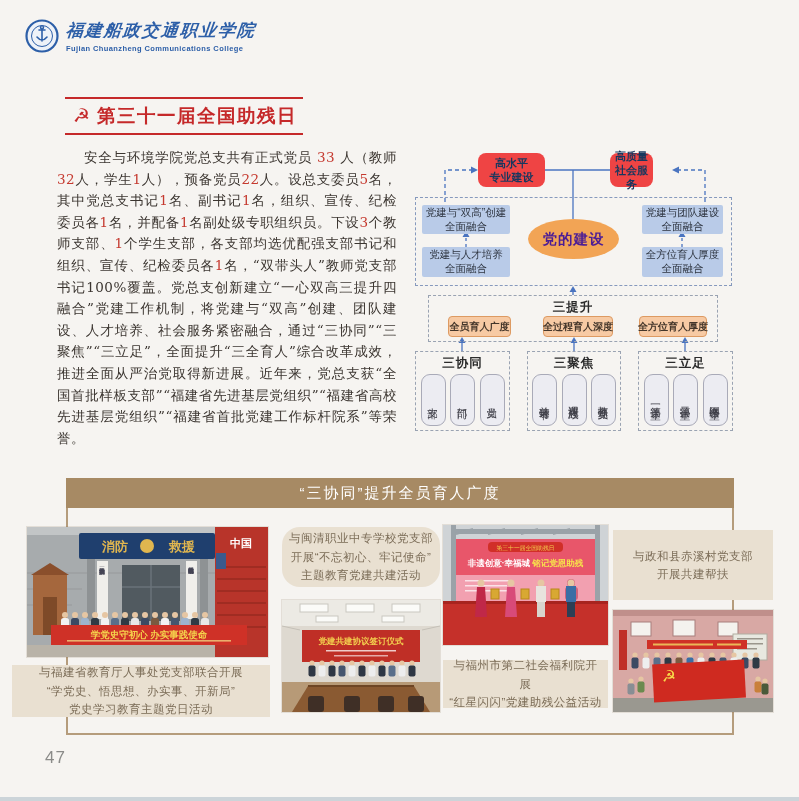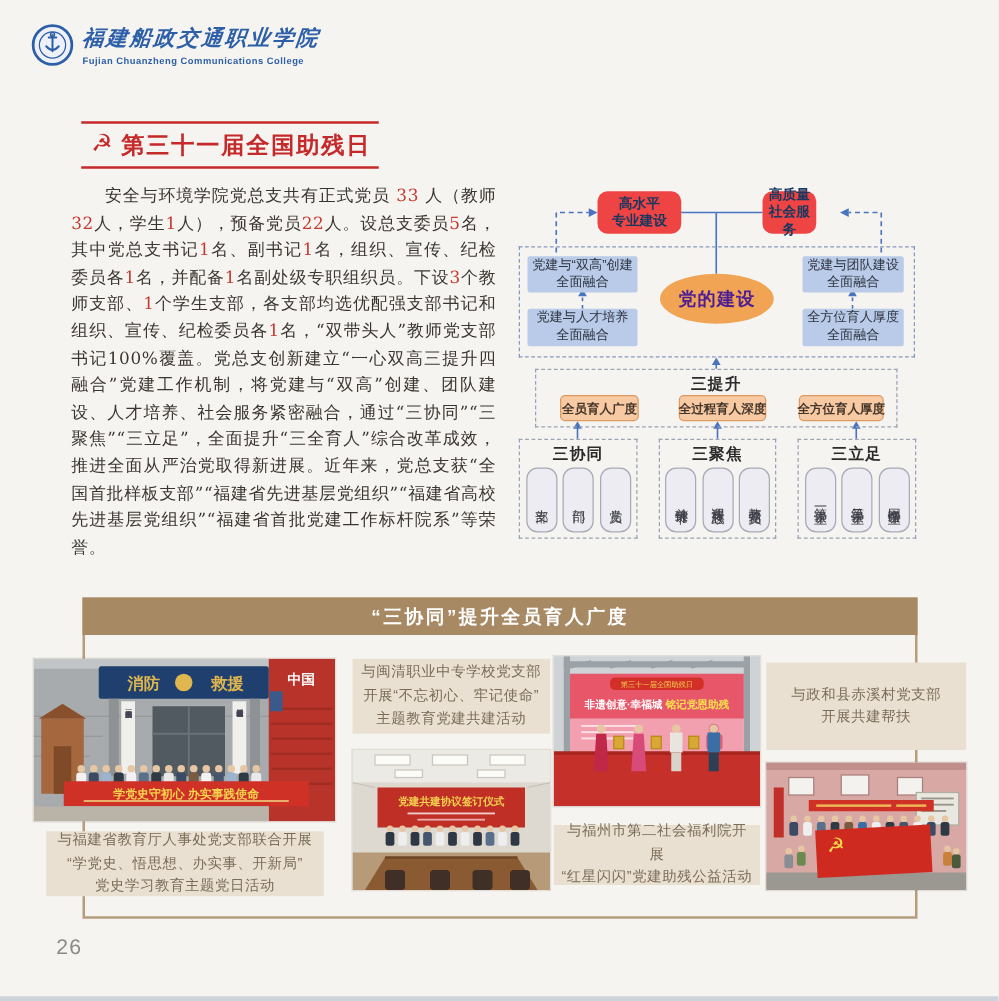--- a/index.html
+++ b/index.html
@@ -72,21 +72,21 @@
 
   
   .frame {
     position:absolute; left:66px; top:478px; width:668px; height:257px;
     border:2px solid #b59c7c; background:transparent;
   }
   .banner-bar {
     position:absolute; left:-2px; top:-2px; width:668px; height:30px;
     background:#a78a64; display:flex; align-items:center; justify-content:center;
   }
-  .banner-bar span { color:#ffffff; font-weight:bold; font-size:15px; letter-spacing:2px;text-align:center; }
+  .banner-bar span { color:#ffffff; font-weight:normal; font-size:15px; letter-spacing:2px;text-align:center; }
   .photo { position:absolute; background:#ddd; box-shadow:0 0 0 1px rgba(120,100,70,.15); }
   .photo svg { display:block; }
   .caption {
     position:absolute; background:#e9e0d1; color:#7b6c57;
     font-size:11.5px; line-height:1.6; text-align:center;
     display:flex; align-items:center; justify-content:center;
     white-space:pre-line; padding:4px 6px; letter-spacing:.5px;
   }
 
   .page-num { position:absolute; left:45px; top:748px; font-size:17px; color:#8b8b89; letter-spacing:1px; }
@@ -253,25 +253,25 @@
         <use href="#pp1" x="158" y="96" fill="#9db3cd"></use>
           <use href="#pp1" x="168" y="96" fill="#2f3a45"></use>
         <use href="#pp1" x="178" y="96" fill="#e8e8e8"></use>
       </g>
       <rect x="24" y="98" width="196" height="20" fill="#cf3127"></rect>
       <text x="122" y="111" font-size="9.5" font-weight="bold" fill="#f5d34c" text-anchor="middle">学党史守初心  办实事践使命</text>
       <rect x="40" y="113" width="164" height="1.6" fill="#f0d080" opacity=".8"></rect>
       <rect x="0" y="118" width="188" height="12" fill="#b9b3a8"></rect>
     </svg>
   </div>
-  <div class="caption" style="left:37px;top:665px;width:222px;height:52px;">与福建省教育厅人事处党支部联合开展
+  <div class="caption" style="left:12px;top:665px;width:258px;height:52px;">与福建省教育厅人事处党支部联合开展
 “学党史、悟思想、办实事、开新局”
 党史学习教育主题党日活动</div>
 
-  <div class="caption" style="left:282px;top:527px;width:158px;height:60px;">与闽清职业中专学校党支部
+  <div class="caption" style="left:282px;top:527px;width:158px;height:60px;border-radius:18px;">与闽清职业中专学校党支部
 开展“不忘初心、牢记使命”
 主题教育党建共建活动</div>
   <div class="photo" style="left:282px;top:600px;width:158px;height:112px;">
     <svg width="158" height="112" viewBox="0 0 158 112">
       <defs>
           <g id="pp2">
             <circle cx="0" cy="-7" r="2.6" fill="#e6c6a3"></circle>
             <rect x="-3.5" y="-4.5" width="7" height="11" rx="2"></rect>
           </g>
         </defs>
@@ -411,15 +411,15 @@
           <use href="#pp4" x="152" y="78" fill="#4a5a3a"></use>
       </g>
       <rect x="0" y="88" width="160" height="14" fill="#9a9890"></rect>
       <g transform="rotate(-3 86 70)">
         <rect x="40" y="52" width="92" height="38" fill="#cf2a20"></rect>
         <text x="56" y="70" font-size="16" fill="#f8d849" font-family="DejaVu Sans, sans-serif" text-anchor="middle">☭</text>
       </g>
     </svg>
   </div>
 
-  <div class="page-num">26</div>
+  <div class="page-num">47</div>
   <div class="bottom-strip"></div>
 </div>
 
 </body></html>

